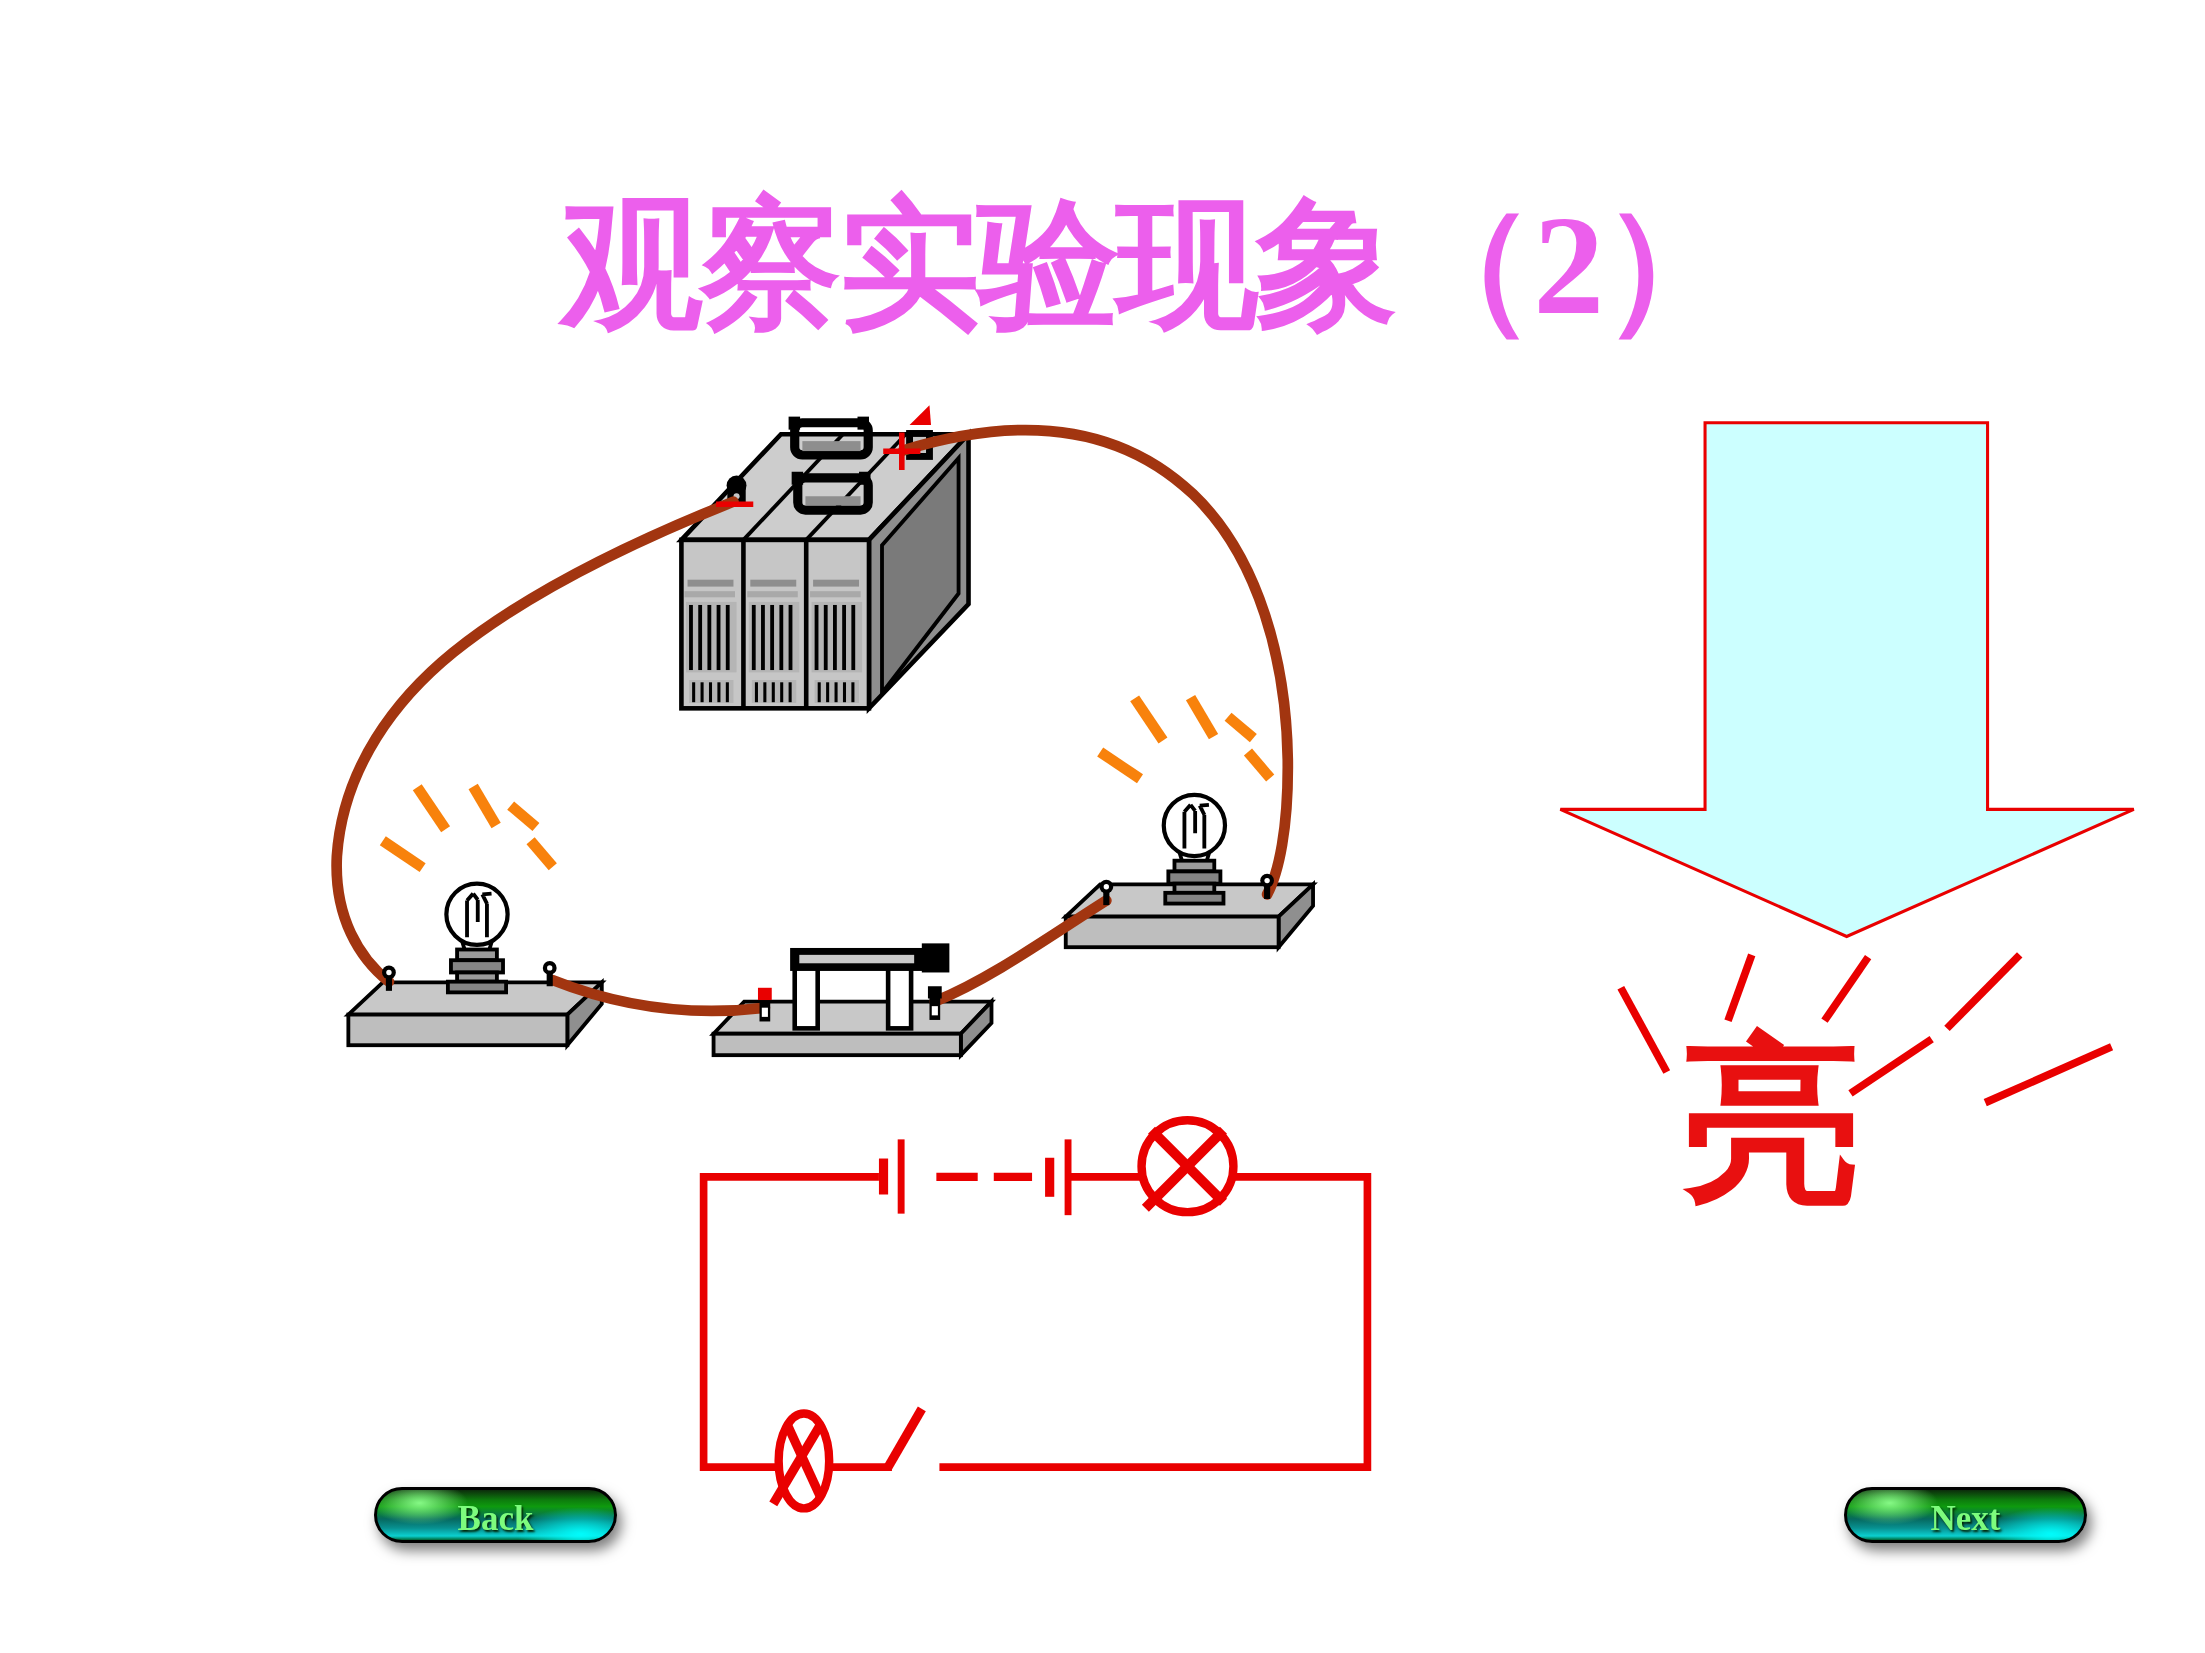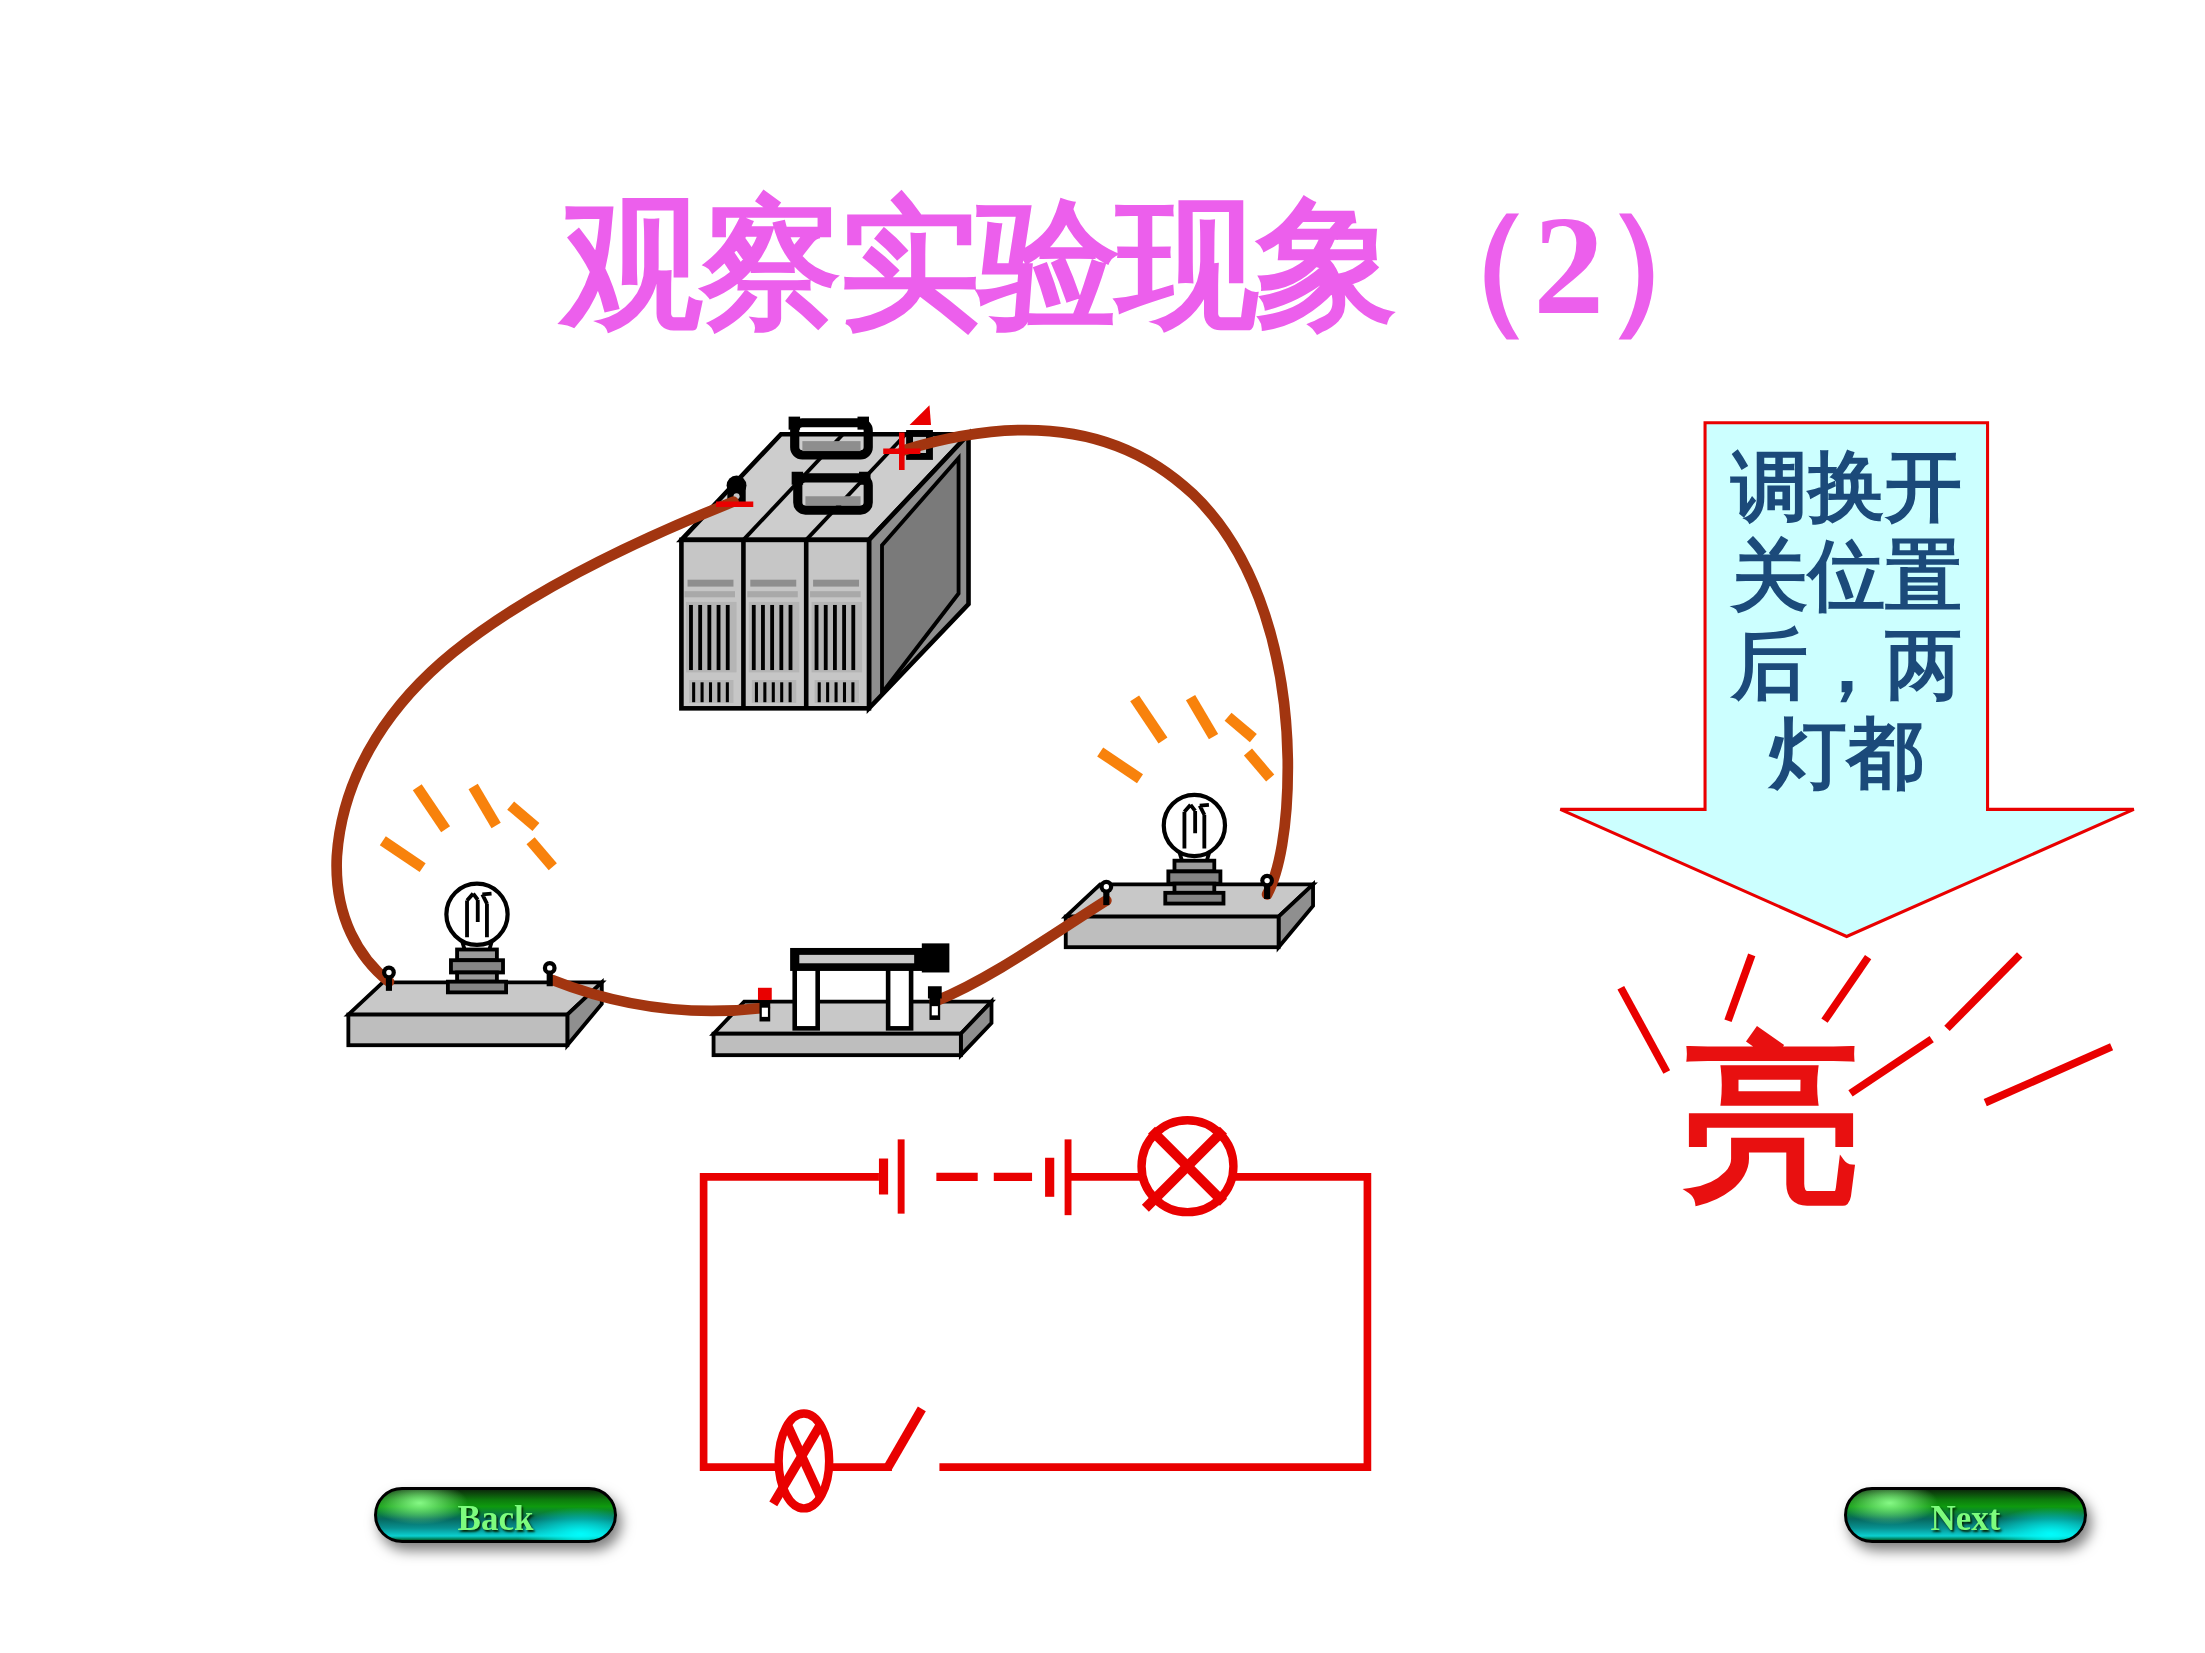--- a/index.html
+++ b/index.html
@@ -222,26 +222,20 @@
     <g>
       <rect x="1214" y="1302" width="14" height="30" fill="#000"></rect>
       <rect x="1217" y="1314" width="8" height="12" fill="#fff"></rect>
       <rect x="1212" y="1288" width="18" height="16" fill="#000"></rect>
     </g>
   </g>
 </svg>
 
 <div id="title" class="abs" style="color:#ec5fec">观察实验现象（2）</div>
 
-<div id="callout-text" class="abs" style="color:#1b4a7a">
-  <div>调换开</div>
-  <div>关位置</div>
-  <div>后，两</div>
-  <div>灯都</div>
-</div>
 
 <div id="liang" class="abs" style="color:#e81010">亮</div>
 
 <div id="plus-label" class="abs">+</div>
 <div id="minus-label" class="abs">−</div>
 
 <div id="btn-back" class="abs navbtn">Back</div>
 <div id="btn-next" class="abs navbtn">Next</div>
 
 </div>

